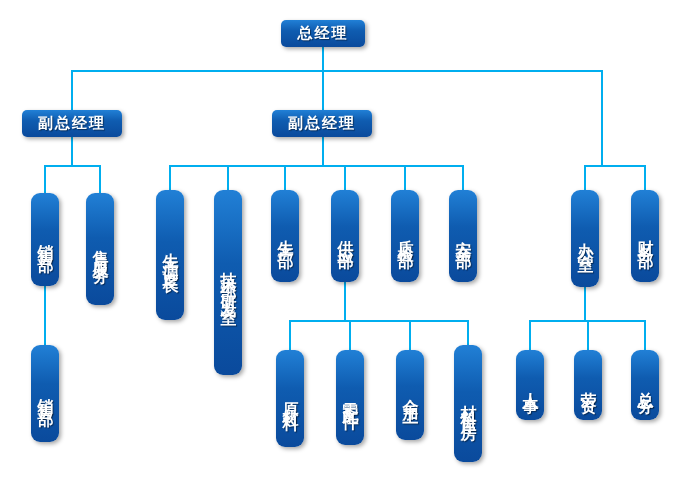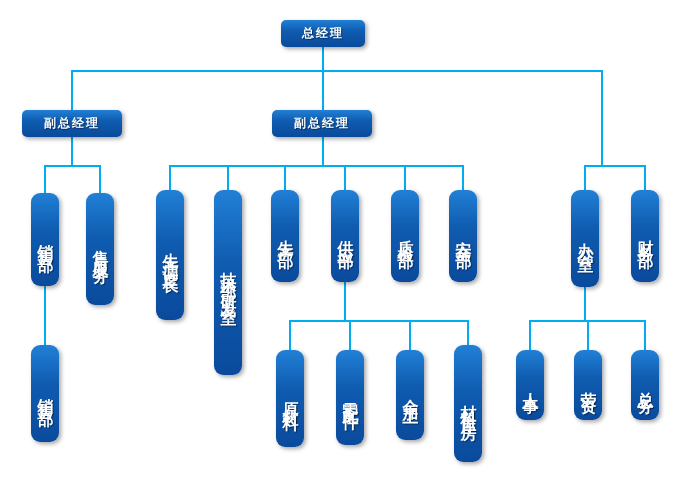--- a/index.html
+++ b/index.html
@@ -17,21 +17,21 @@
     font-weight:bold;
     display:flex;
     align-items:center;
     justify-content:center;
     box-shadow:2px 2px 4px rgba(0,0,0,0.35);
     text-shadow:1px 1px 1px rgba(0,0,0,0.45);
     box-sizing:border-box;
   }
   .box.h{
     border-radius:5px;
-    font-size:12px;
+    font-size:15px;
     letter-spacing:2px;
     height:27px;
   }
   .box.v{
     border-radius:9px;
     writing-mode:vertical-rl;
     text-orientation:mixed;
     font-size:16px;
     letter-spacing:6px;
     width:28px;

